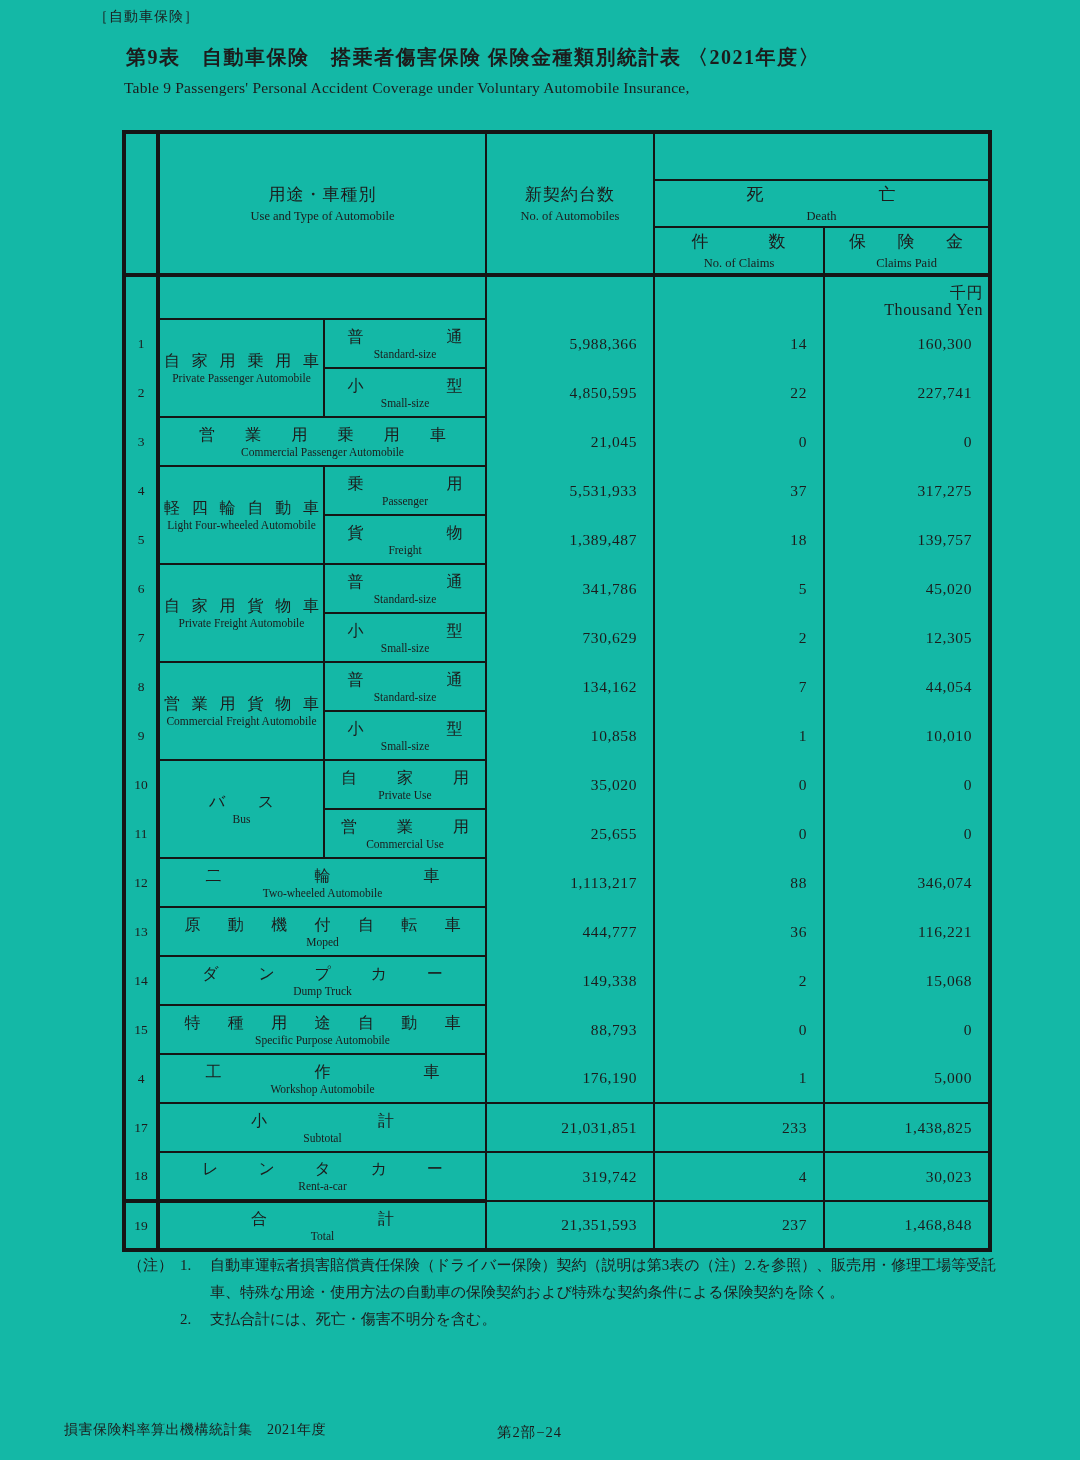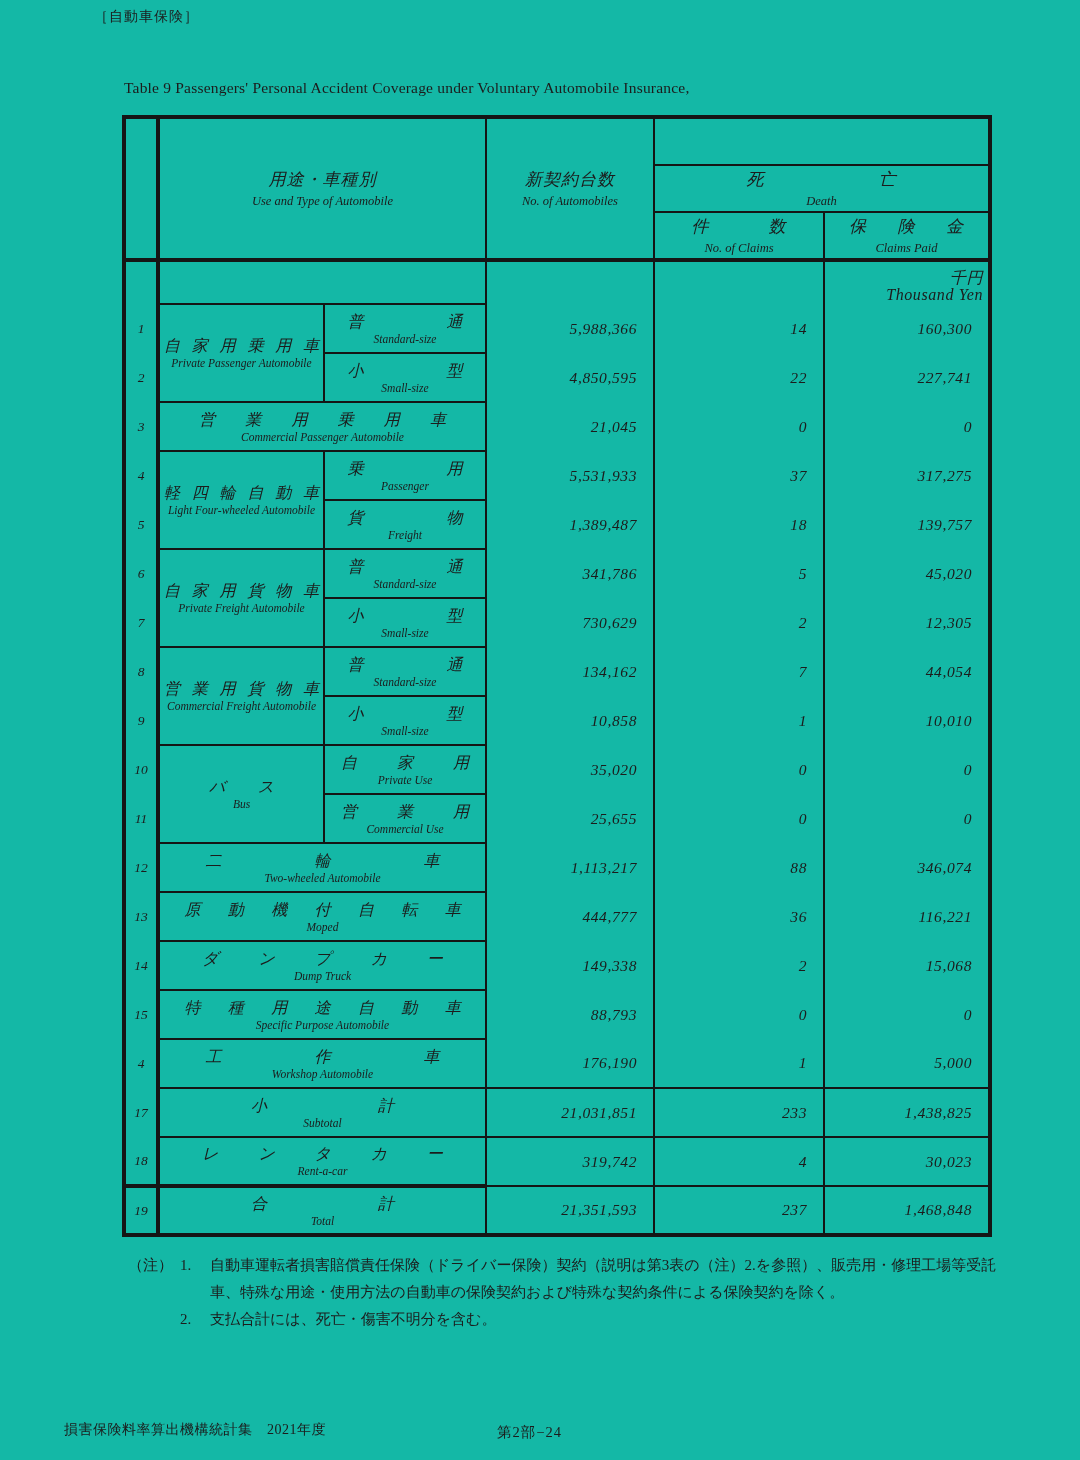--- a/index.html
+++ b/index.html
@@ -5,21 +5,21 @@
   html,body{margin:0;padding:0;background:#e8e8e8;}
   .page{
     position:relative;width:1080px;height:1460px;background:#14b8a6;
     font-family:"Liberation Serif","DejaVu Serif",serif;color:#1c1c1c;
     overflow:hidden;
   }
   .corner-tag{position:absolute;left:94px;top:8px;font-size:14px;letter-spacing:1px;}
   .title{position:absolute;left:126px;top:44px;font-size:20px;font-weight:600;letter-spacing:1.5px;white-space:nowrap;}
   .subtitle{position:absolute;left:124px;top:79px;font-size:15.5px;letter-spacing:0.2px;white-space:nowrap;}
 
-  .tablewrap{position:absolute;left:122px;top:115px;font-style:italic;}
+  .tablewrap{position:absolute;left:122px;top:130px;}
   table.main{
     border-collapse:collapse;table-layout:fixed;width:866px;
     border:4px solid #151515;
   }
   table.main td{padding:0;vertical-align:middle;overflow:hidden;}
 
   
   .rn{border-right:4px solid #151515;text-align:center;font-size:13.5px;}
   .lab{border:2px solid #151515;text-align:center;margin-left:9px;}
   .num{border-left:2px solid #151515;border-right:2px solid #151515;
@@ -48,20 +48,21 @@
 
   .footer-left{position:absolute;left:64px;top:1421px;font-size:14px;letter-spacing:0.5px;}
   .footer-center{position:absolute;left:497px;top:1423px;font-size:14.5px;letter-spacing:1px;}
 </style>
 </head>
 <body>
 
 <div class="page">
 
   <div class="corner-tag">［自動車保険］</div>
+  <div class="title">第9表　自動車保険　搭乗者傷害保険 保険金種類別統計表 〈2021年度〉</div>
   <div class="subtitle">Table 9  Passengers' Personal Accident Coverage under Voluntary Automobile Insurance,</div>
 
   <div class="tablewrap">
     <table class="main">
       <colgroup>
         <col style="width:34px">
           <col style="width:166px">
           <col style="width:162px">
         <col style="width:168px">
           <col style="width:170px">

